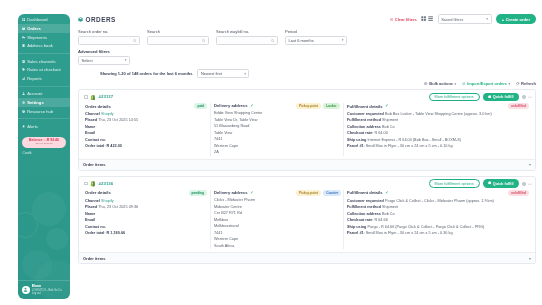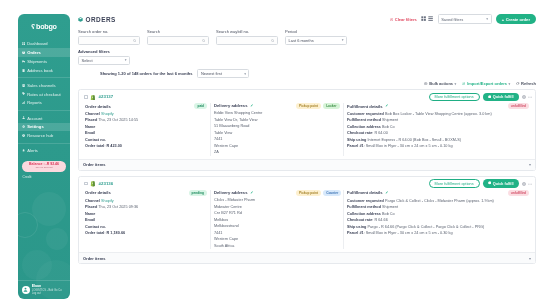--- a/index.html
+++ b/index.html
@@ -196,24 +196,20 @@
 
 <div id="app">
 
   <aside id="sidebar">
     <div class="blob b1"></div>
     <div class="blob b2"></div>
     <div class="blob b3"></div>
     <div class="blob b4"></div>
     <div class="blob b5"></div>
 
-    <div id="logo">
-      <span class="mark">ʕ</span>
-      <span class="wordmark">bobgo</span>
-    </div>
 
     <nav class="navgroup">
       <div class="navitem">
         <span class="ico">
             <svg viewBox="0 0 16 16" fill="currentColor">
               <rect x="1" y="1" width="6" height="6" rx="1"></rect>
               <rect x="9" y="1" width="6" height="6" rx="1"></rect>
               <rect x="1" y="9" width="6" height="6" rx="1"></rect>
               <rect x="9" y="9" width="6" height="6" rx="1"></rect>
             </svg>

